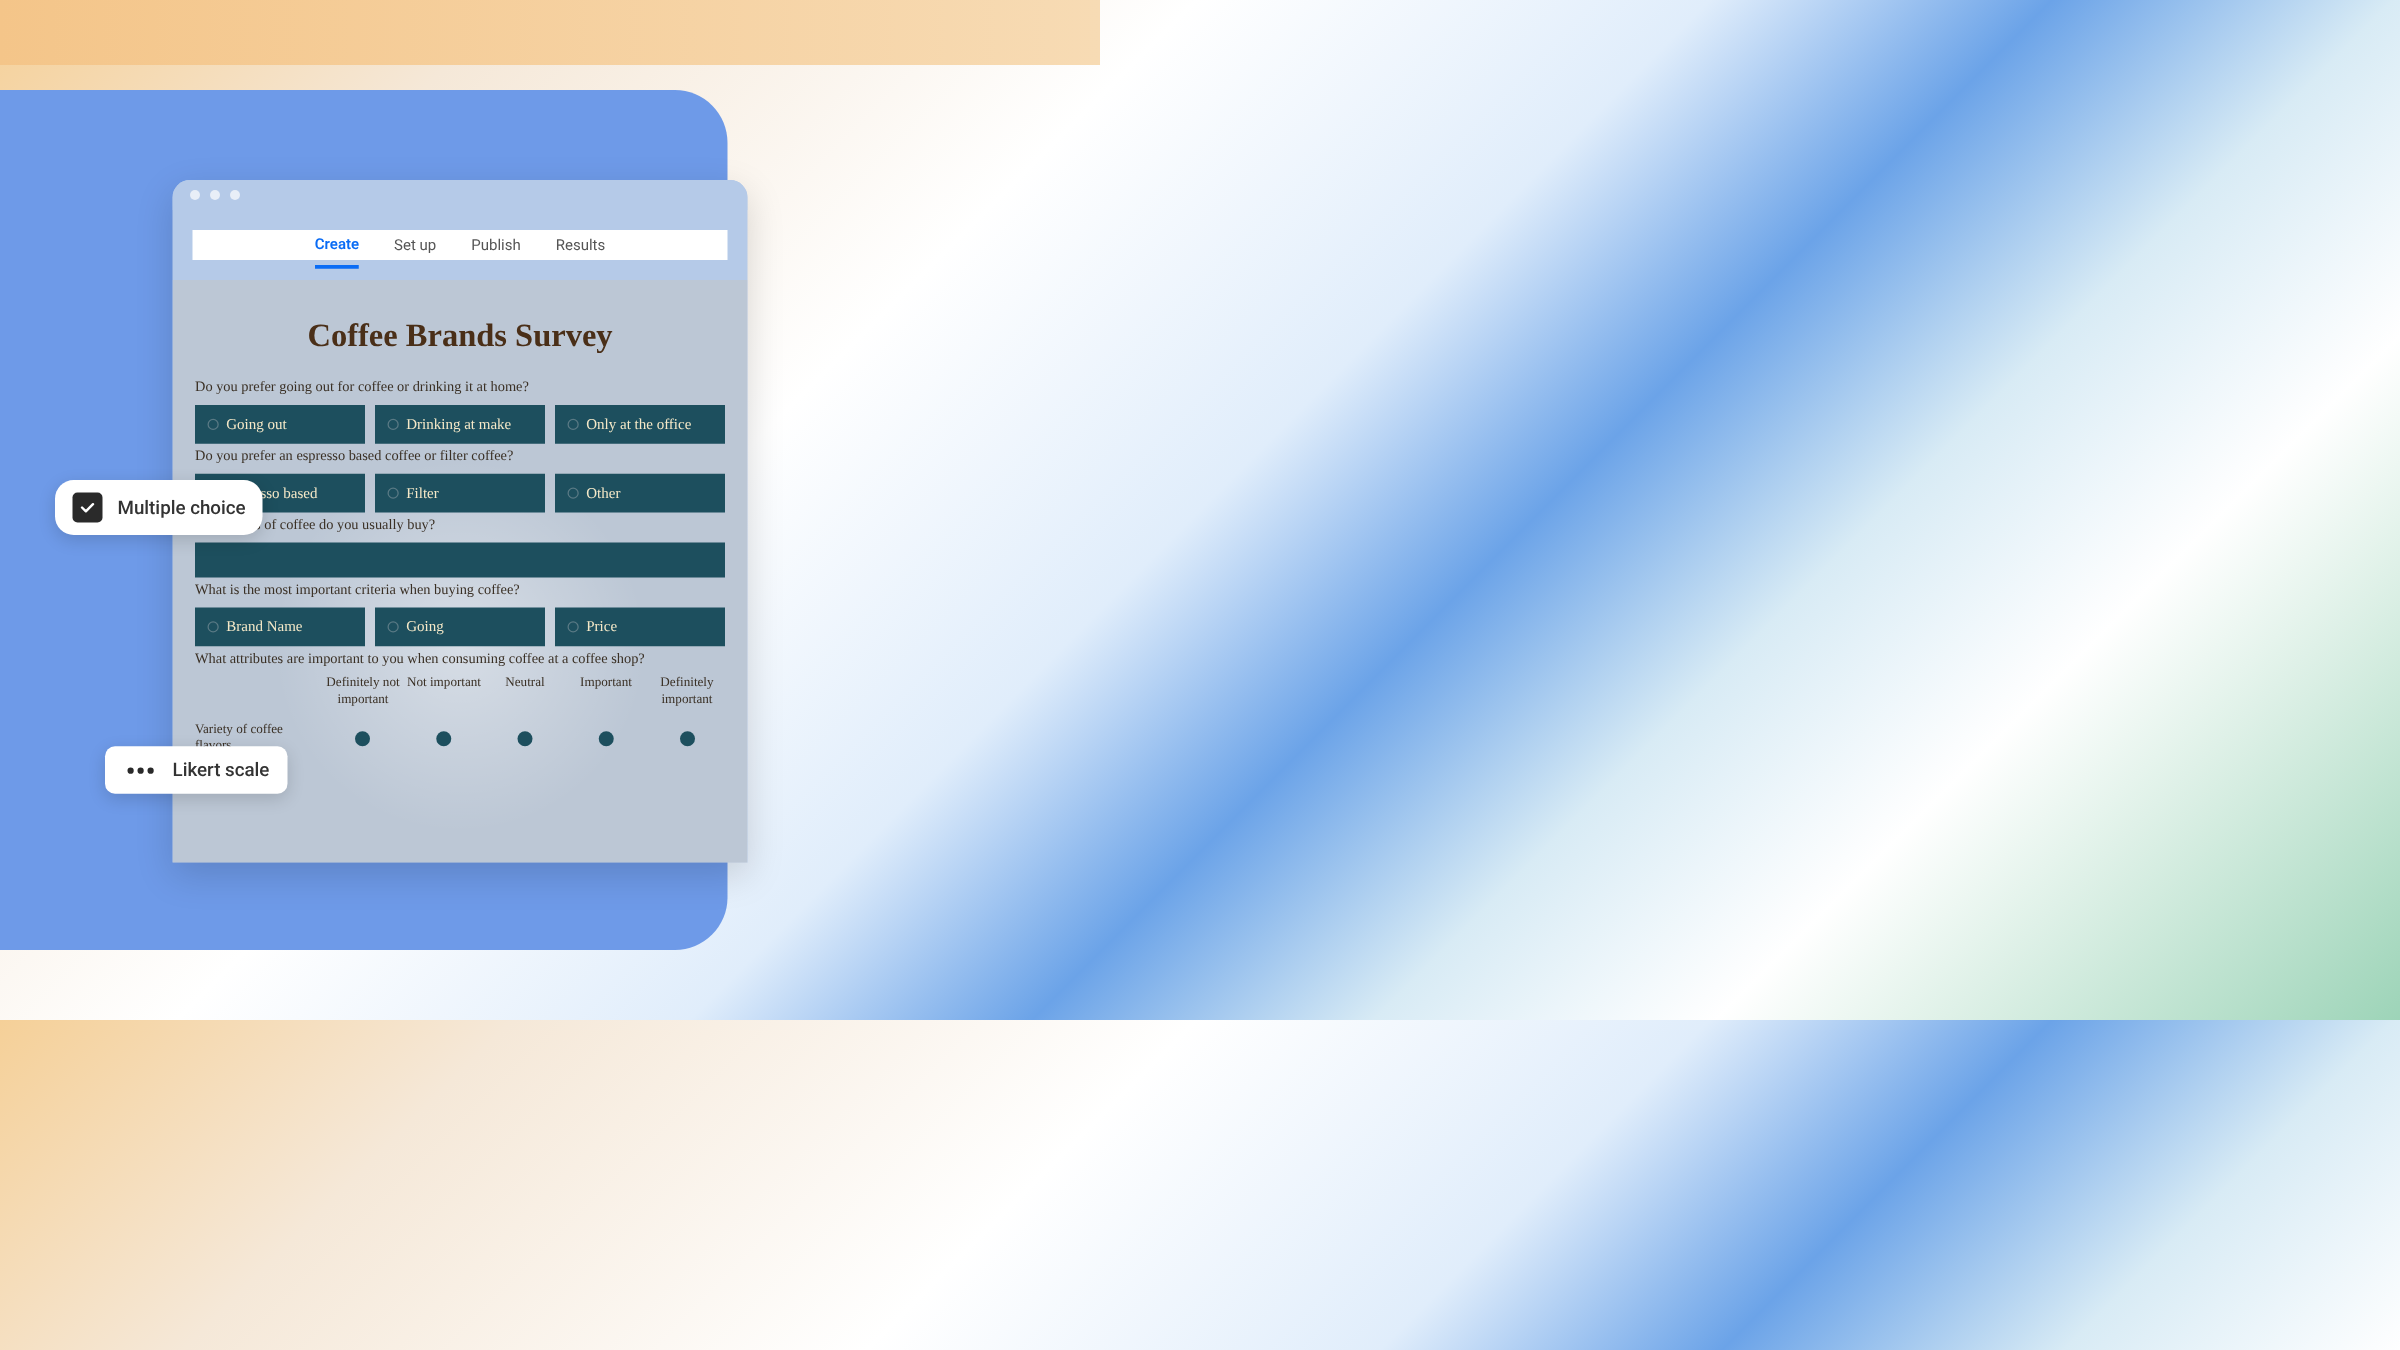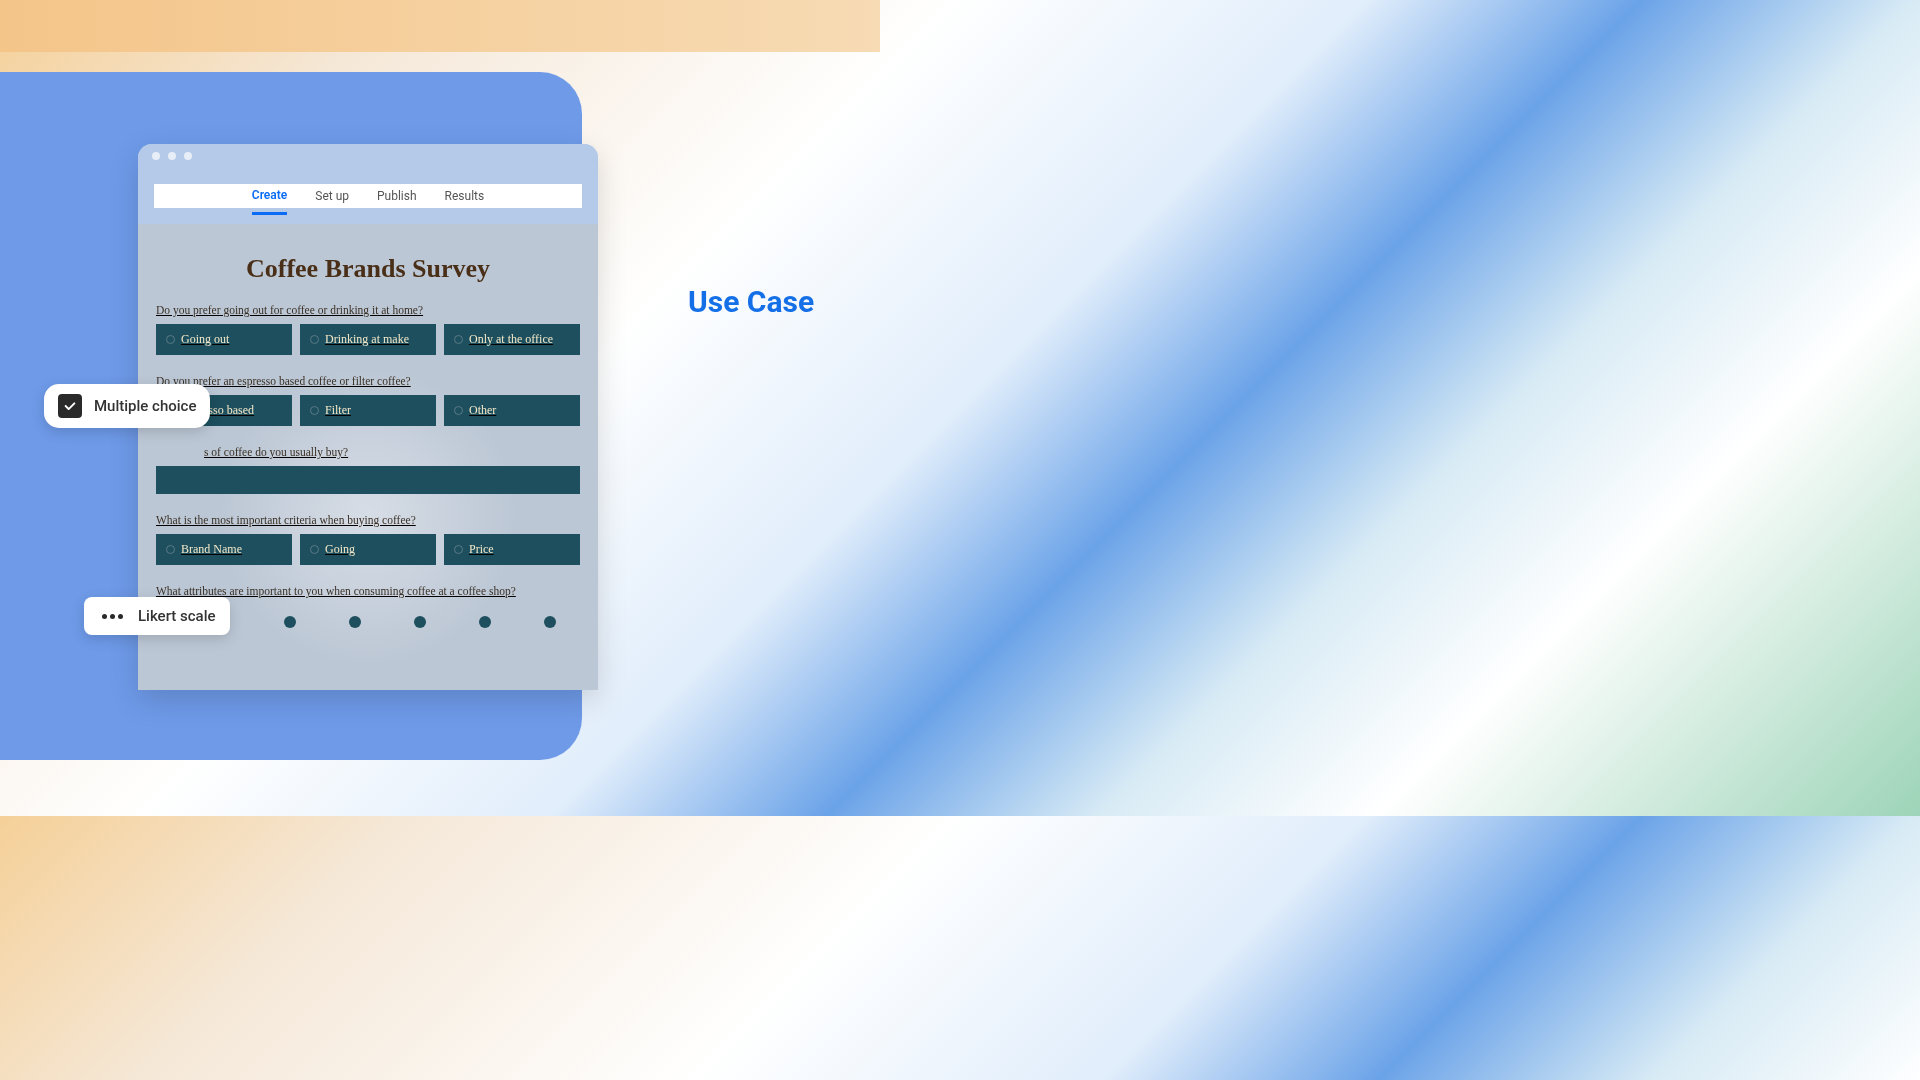--- a/index.html
+++ b/index.html
@@ -92,21 +92,21 @@
 
 .survey-title {
   font-family: Georgia, serif;
   font-size: 26px;
   font-weight: 700;
   color: #4a2f18;
   text-align: center;
   margin: 18px 0 20px;
 }
 
-.question-block { margin-bottom: 20px; position: relative; z-index: 1; text-decoration: underline; }
+.question-block { margin-bottom: 4px; position: relative; z-index: 1; }
 .question-text {
   font-family: Georgia, serif;
   font-size: 11.5px;
   color: #3a3025;
   margin-bottom: 8px;
 }
 
 .option-row {
   display: flex;
   gap: 8px;
@@ -308,20 +308,28 @@
           </div>
         <div class="option-btn">
             <span class="radio-dot"></span>
             <span>Price</span>
           </div>
       </div>
     </div>
 
     <div class="question-block">
       <div class="question-text">What attributes are important to you when consuming coffee at a coffee shop?</div>
+      <div class="likert-header">
+        <div></div>
+        <div>Definitely not important</div>
+        <div>Not important</div>
+        <div>Neutral</div>
+        <div>Important</div>
+        <div>Definitely important</div>
+      </div>
       <div class="likert-row">
         <div class="likert-label">Variety of coffee flavors</div>
         <div>
             <div class="likert-dot"></div>
           </div>
         <div>
             <div class="likert-dot"></div>
           </div>
         <div>
             <div class="likert-dot"></div>
@@ -349,14 +357,13 @@
 <div class="tag tag-likert">
   <div class="password-icon">
     <span></span>
       <span></span>
       <span></span>
   </div>
   <span class="tag-label">Likert scale</span>
 </div>
 
 <div class="text-content">
-  <div class="eyebrow">Use Case</div>
 </div>
 
 </body></html>

